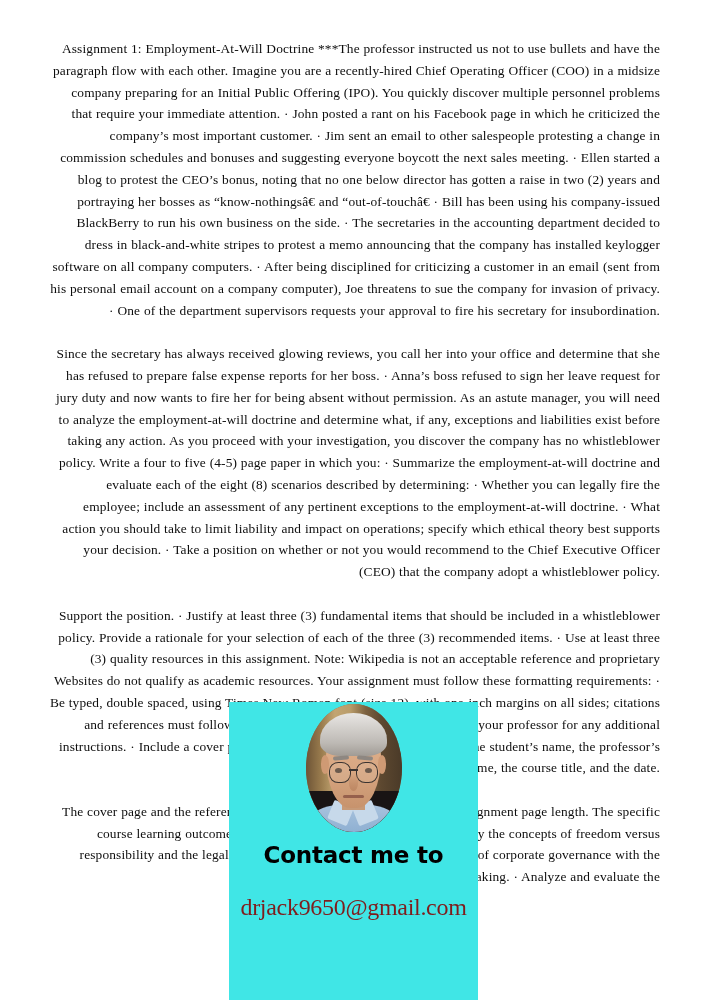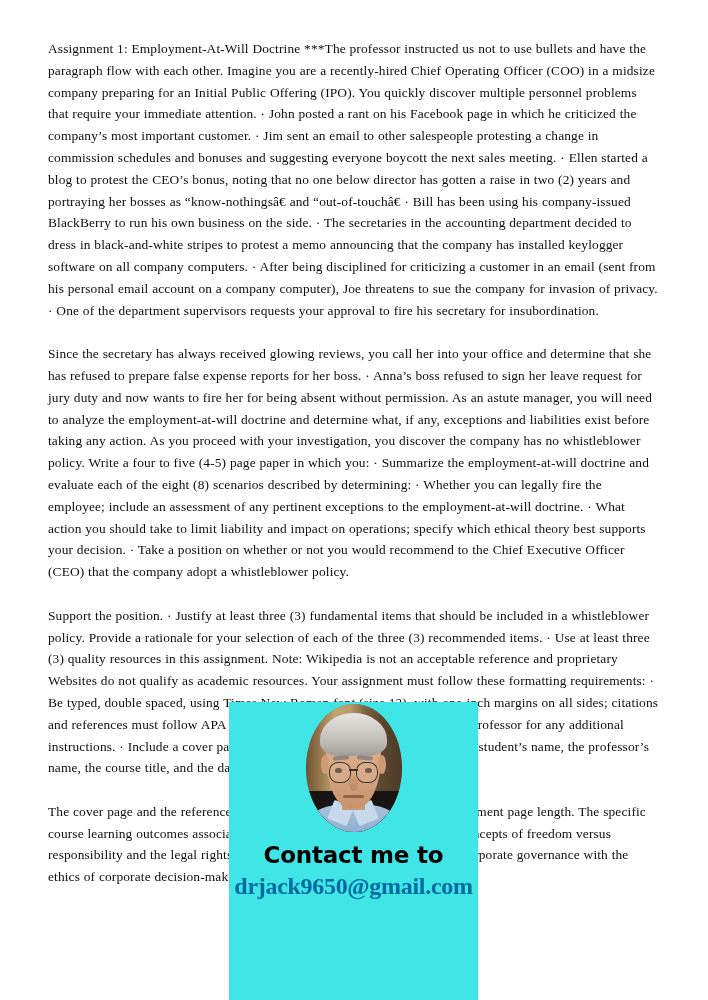--- a/index.html
+++ b/index.html
@@ -19,21 +19,21 @@
     position: absolute;
     left: 48px;
     top: 38px;
     width: 612px;
   }
   .para {
     margin: 0 0 21.8px 0;
     font-size: 13.4px;
     line-height: 21.8px;
     color: #0d0d0d;
-    text-align: left;
+    text-align: right;
     letter-spacing: 0.01em;
     word-spacing: 0.02em;
   }
   .para:last-child { margin-bottom: 0; }
 
   
   .contact-overlay {
     position: absolute;
     left: 229px;
     top: 702px;
@@ -130,27 +130,27 @@
     font-size: 23px;
     line-height: 30px;
     color: #000000;
     text-align: center;
     letter-spacing: -0.2px;
     width: 100%;
   }
   .contact-line1 { margin-top: 8px; }
   .contact-email {
     font-family: "Liberation Serif", "DejaVu Serif", serif;
-    font-weight: bold;
+    font-weight: normal;
     font-size: 24px;
     line-height: 32px;
-    color: #0369a1;
+    color: #7f1d1d;
     text-align: center;
     width: 100%;
-    margin-top: 0;
+    margin-top: 21px;
     letter-spacing: -0.3px;
   }
 </style>
 </head>
 <body>
 
 <div class="page">
 
   <div class="doc-body">
     <p class="para">Assignment 1: Employment-At-Will Doctrine ***The professor instructed us not to use bullets and have the paragraph flow with each other. Imagine you are a recently-hired Chief Operating Officer (COO) in a midsize company preparing for an Initial Public Offering (IPO). You quickly discover multiple personnel problems that require your immediate attention. · John posted a rant on his Facebook page in which he criticized the company’s most important customer. · Jim sent an email to other salespeople protesting a change in commission schedules and bonuses and suggesting everyone boycott the next sales meeting. · Ellen started a blog to protest the CEO’s bonus, noting that no one below director has gotten a raise in two (2) years and portraying her bosses as “know-nothingsâ€ and “out-of-touchâ€ · Bill has been using his company-issued BlackBerry to run his own business on the side. · The secretaries in the accounting department decided to dress in black-and-white stripes to protest a memo announcing that the company has installed keylogger software on all company computers. · After being disciplined for criticizing a customer in an email (sent from his personal email account on a company computer), Joe threatens to sue the company for invasion of privacy. · One of the department supervisors requests your approval to fire his secretary for insubordination.</p>

